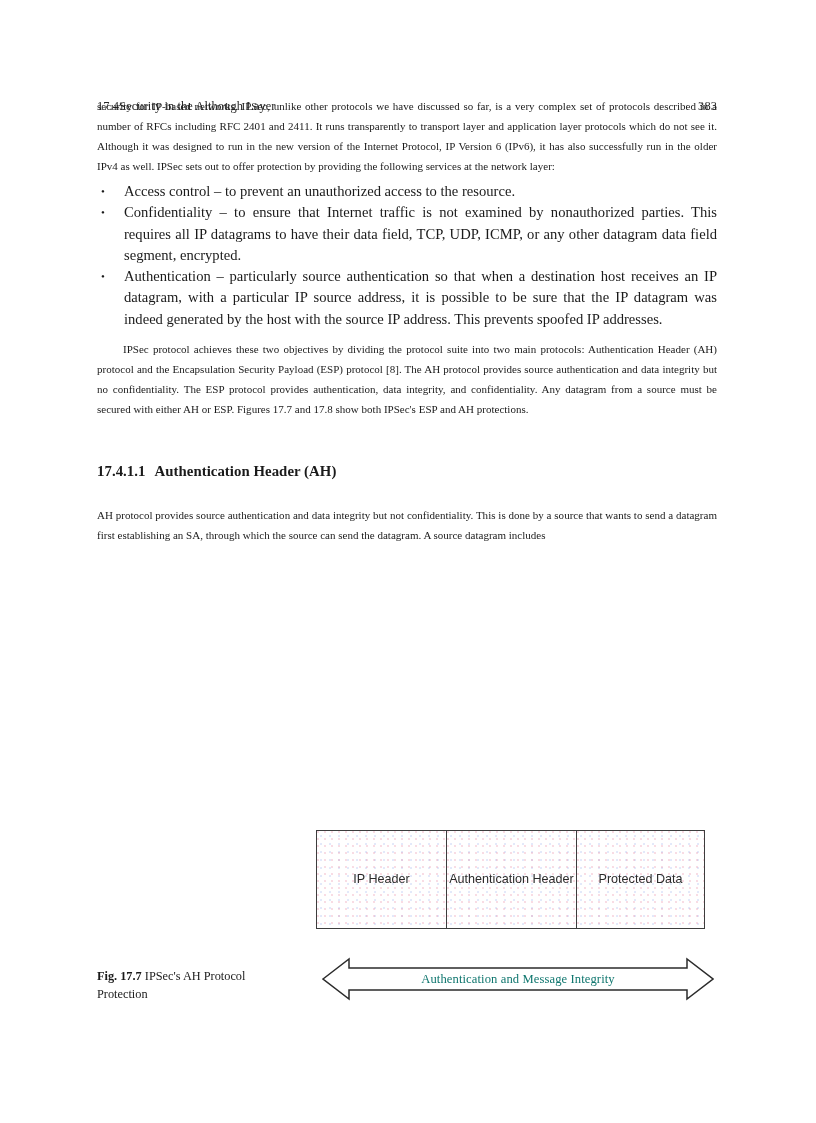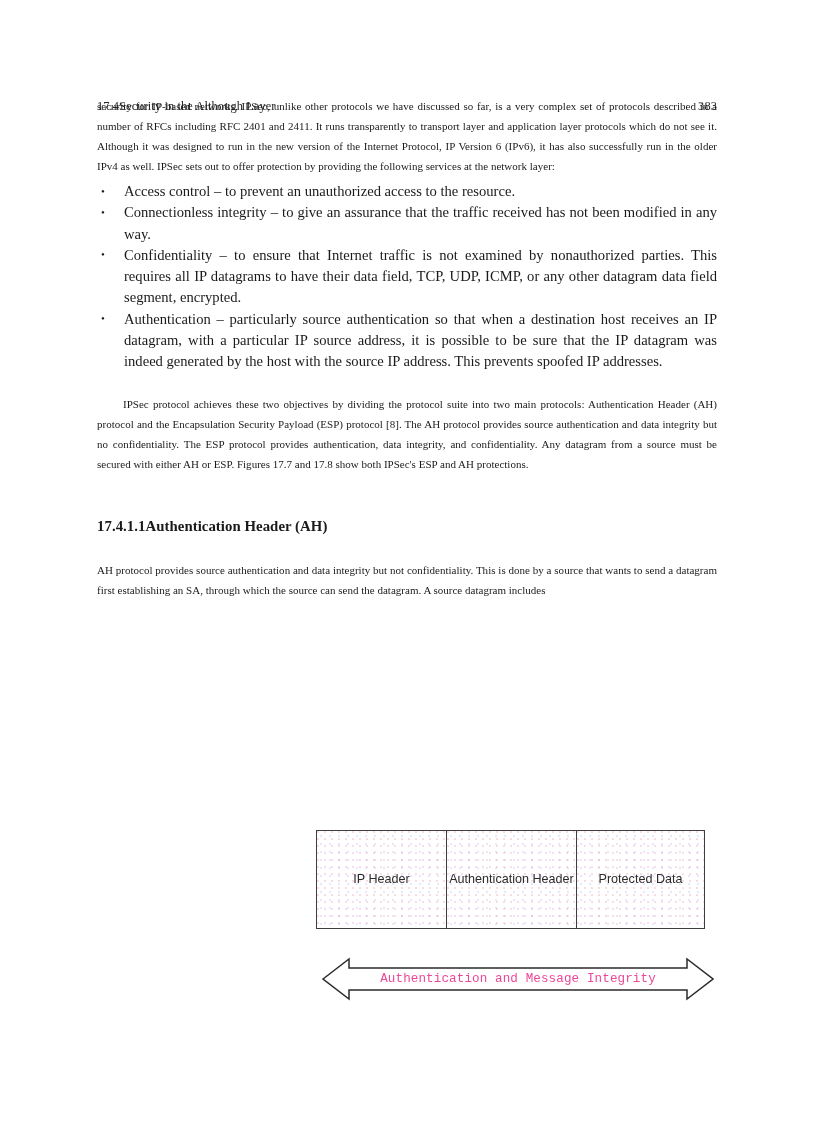--- a/index.html
+++ b/index.html
@@ -58,21 +58,20 @@
   p.body {
     margin: 0;
     font-size: 11px;
     line-height: 20px;
     text-align: justify;
     text-justify: inter-word;
     letter-spacing: 0.01px;
   }
   p.body.indent {
     text-indent: 26px;
-    margin-top: 12px;
   }
 
   
   ul.bullets {
     margin: 5px 0 0 0;
     padding: 0;
     list-style: none;
   }
   ul.bullets li {
     position: relative;
@@ -97,21 +96,21 @@
   .gap-after-list { height: 9px; }
 
   
   h3.section-head {
     margin: 0;
     font-size: 14.8px;
     font-weight: bold;
     line-height: 20px;
     letter-spacing: 0.05px;
   }
-  h3.section-head .sec-num { }
+  h3.section-head .sec-num { margin-right: 9px; }
 
   .gap-before-head { height: 42px; }
   .gap-after-head { height: 24px; }
 
   
   .figure {
     position: absolute;
     left: 0;
     top: 0;
     width: 816px;
@@ -175,44 +174,43 @@
   .fig-arrow svg { display: block; }
   .fig-arrow-label {
     position: absolute;
     left: 0;
     top: 0;
     width: 392px;
     height: 44px;
     display: flex;
     align-items: center;
     justify-content: center;
-    font-family: Liberation Mono, monospace;
+    font-family: Liberation Serif, serif;
     font-size: 12.6px;
-    color: #ec4899;
+    color: #0f766e;
     letter-spacing: 0.1px;
   }
 </style>
 </head>
 <body>
 
 <div class="page">
 
   <div class="running-head">
     <span class="rh-num">17.4</span>
     <span class="rh-title">Security in the Although Layer</span>
     <span class="rh-page">383</span>
   </div>
 
   <div class="content">
 
     <p class="body">security for IP-based networks. IPSec, unlike other protocols we have discussed so far, is a very complex set of protocols described in a number of RFCs including RFC 2401 and 2411. It runs transparently to transport layer and application layer protocols which do not see it. Although it was designed to run in the new version of the Internet Protocol, IP Version 6 (IPv6), it has also successfully run in the older IPv4 as well. IPSec sets out to offer protection by providing the following services at the network layer:</p>
 
     <ul class="bullets">
       <li>Access control – to prevent an unauthorized access to the resource.</li>
-      <li>Connectionless integrity – to give an assurance that the traffic received has not been modified in any way.</li>
       <li>Confidentiality – to ensure that Internet traffic is not examined by nonauthorized parties. This requires all IP datagrams to have their data field, TCP, UDP, ICMP, or any other datagram data field segment, encrypted.</li>
       <li>Authentication – particularly source authentication so that when a destination host receives an IP datagram, with a particular IP source address, it is possible to be sure that the IP datagram was indeed generated by the host with the source IP address. This prevents spoofed IP addresses.</li>
     </ul>
 
     <div class="gap-after-list"></div>
 
     <p class="body indent">IPSec protocol achieves these two objectives by dividing the protocol suite into two main protocols: Authentication Header (AH) protocol and the Encapsulation Security Payload (ESP) protocol [8]. The AH protocol provides source authentication and data integrity but no confidentiality. The ESP protocol provides authentication, data integrity, and confidentiality. Any datagram from a source must be secured with either AH or ESP. Figures 17.7 and 17.8 show both IPSec's ESP and AH protections.</p>
 
     <div class="gap-before-head"></div>
 
@@ -234,16 +232,20 @@
       <div class="fig-box b3">Protected Data</div>
     </div>
 
     <div class="fig-arrow">
       <svg width="392" height="44" viewBox="0 0 392 44">
         <polygon points="1,22 27,2 27,11 365,11 365,2 391,22 365,42 365,33 27,33 27,42" fill="#ffffff" stroke="#2b2b2b" stroke-width="1.5" stroke-linejoin="miter"></polygon>
       </svg>
       <div class="fig-arrow-label">Authentication and Message Integrity</div>
     </div>
 
+    <div class="fig-caption">
+      <b>Fig. 17.7</b> 
+      <span>IPSec's AH Protocol Protection</span>
+    </div>
 
   </div>
 
 </div>
 
 </body></html>

